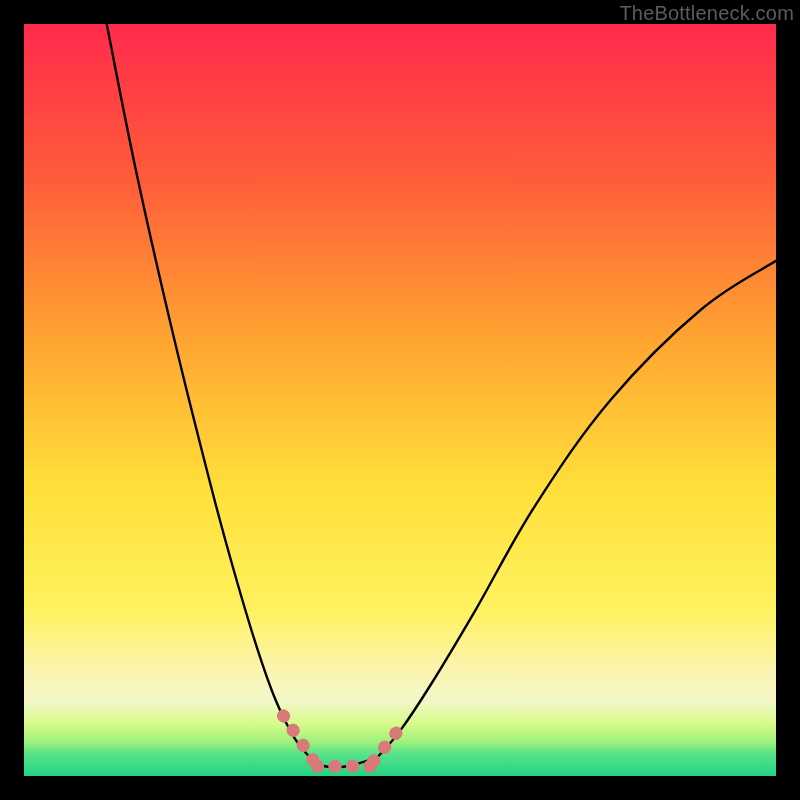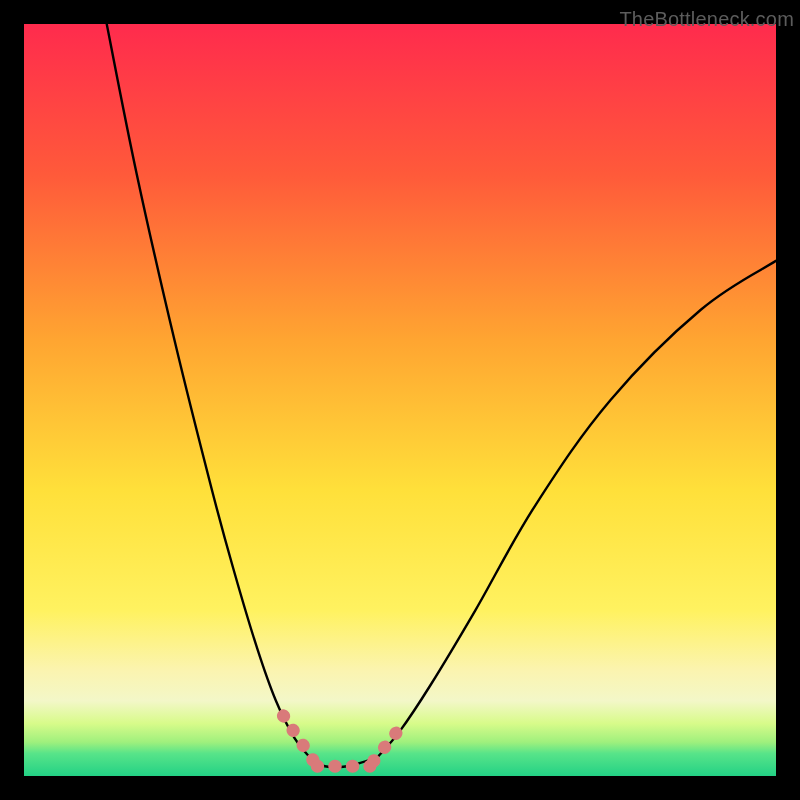--- a/index.html
+++ b/index.html
@@ -21,21 +21,21 @@
   }
   .gradient {
     position: absolute;
     left: 0;
     top: 0;
     width: 100%;
     height: 100%;
   }
   .watermark {
     position: absolute;
-    top: 8px;
+    top: 2px;
     right: 6px;
     color: #5c5c5c;
     font-size: 20px;
     font-weight: 500;
     letter-spacing: 0.2px;
     font-family: Arial, Helvetica, sans-serif;
   }
   svg.curves {
     position: absolute;
     left: 0;

